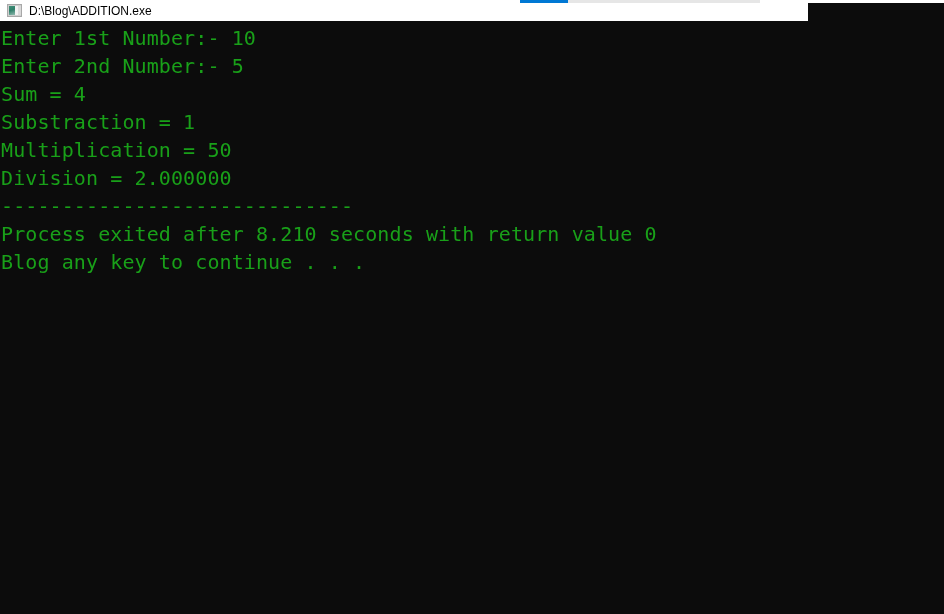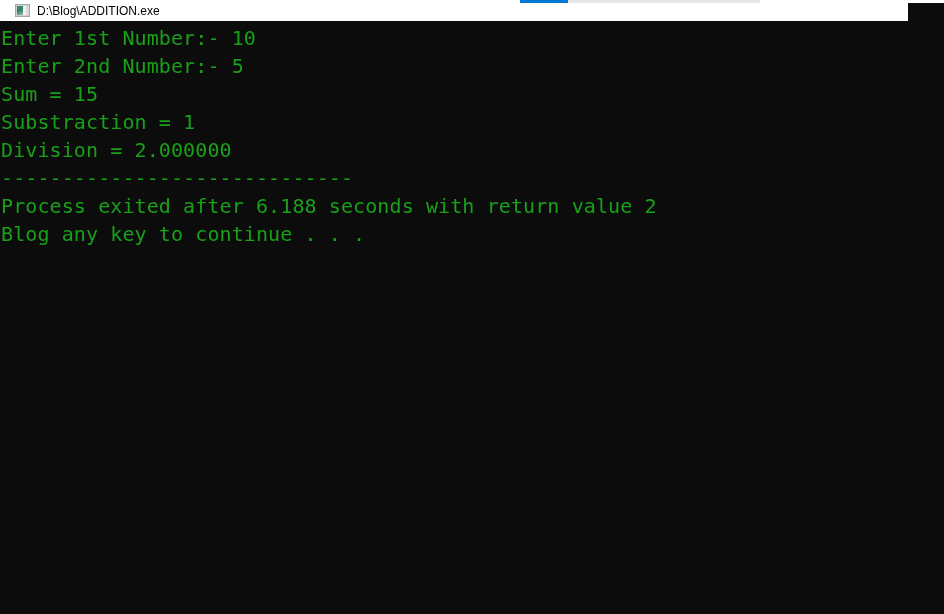--- a/index.html
+++ b/index.html
@@ -40,26 +40,26 @@
     width: 48px;
     height: 3px;
     background: #0078d4;
   }
 
   
   .titlebar {
     position: absolute;
     left: 0;
     top: 0;
-    width: 908px;
+    width: 808px;
     height: 21px;
     background: #ffffff;
     display: flex;
     align-items: center;
-    padding-left: 15px;
+    padding-left: 7px;
     box-sizing: border-box;
   }
   .titlebar-icon {
     width: 15px;
     height: 13px;
     position: relative;
     flex: 0 0 auto;
     margin-right: 7px;
     background: #cfcfcf;
     border: 1px solid #a8a8a8;
@@ -139,20 +139,21 @@
     <div class="pane-mid"></div>
     <div class="pane-right"></div>
   </div>
   <div class="titlebar-title">D:\Blog\ADDITION.exe</div>
 </div>
 
 <div class="console">
   <div class="console-lines">
     <div class="console-line">Enter 1st Number:- 10</div>
     <div class="console-line">Enter 2nd Number:- 5</div>
-    <div class="console-line">Sum = 15</div>
+    <div class="console-line">Sum = 4</div>
     <div class="console-line">Substraction = 1</div>
+    <div class="console-line">Multiplication = 50</div>
     <div class="console-line">Division = 2.000000</div>
     <div class="console-line">-----------------------------</div>
-    <div class="console-line">Process exited after 6.188 seconds with return value 2</div>
+    <div class="console-line">Process exited after 8.210 seconds with return value 0</div>
     <div class="console-line">Blog any key to continue . . .</div>
   </div>
 </div>
 
 </body></html>

